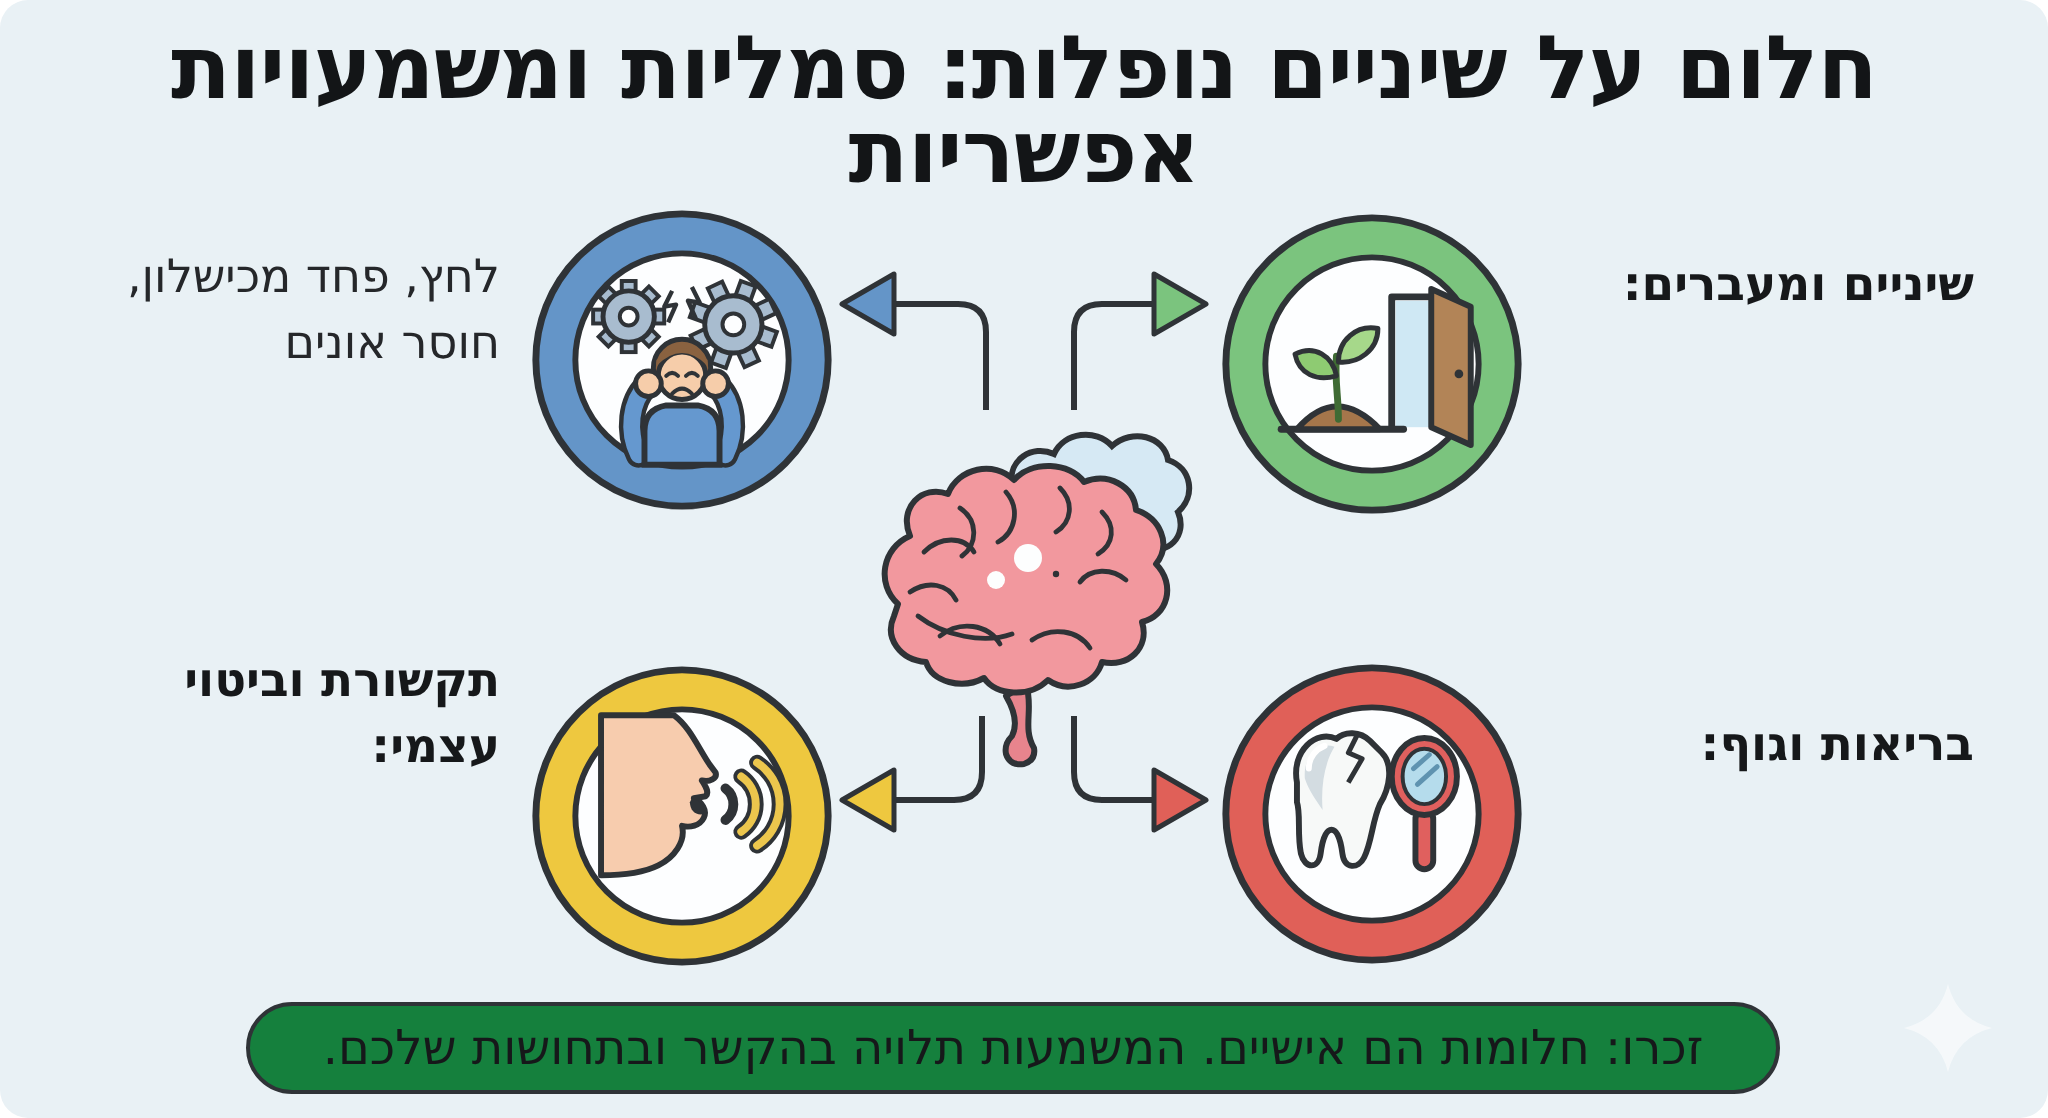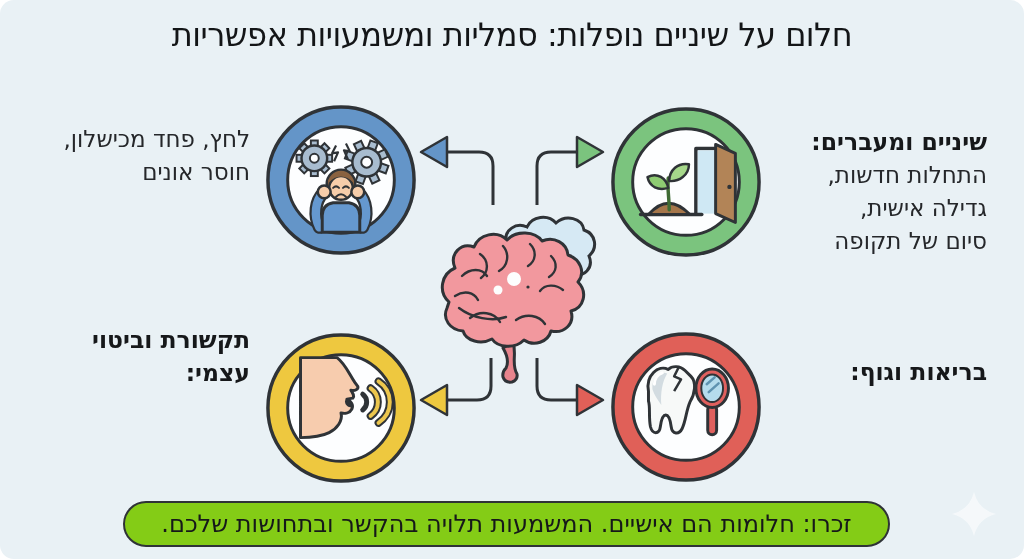--- a/index.html
+++ b/index.html
@@ -3,41 +3,41 @@
 <meta charset="utf-8">
 <style>
   html,body{margin:0;padding:0;background:#ffffff;}
   body{font-family:"DejaVu Sans","Liberation Sans",sans-serif;}
   .canvas{
     position:relative;width:1024px;height:559px;background:#e9f1f5;
     border-radius:14px;overflow:hidden;
   }
   .title{
     position:absolute;top:14px;left:0;width:1024px;margin:0;
-    text-align:center;font-size:32px;line-height:42px;font-weight:400;
+    text-align:center;font-size:44px;line-height:42px;font-weight:700;
     color:#131517;letter-spacing:-0.5px;
   }
   .badge{position:absolute;width:158px;height:158px;}
   .badge svg{display:block;width:158px;height:158px;}
   .badge-tl{left:262px;top:101px;}
   .badge-tr{left:607px;top:103px;}
   .badge-bl{left:262px;top:329px;}
   .badge-br{left:607px;top:328px;}
   .txt{position:absolute;text-align:right;direction:rtl;width:232px;}
   .txt .heading{font-size:23.5px;line-height:33px;font-weight:700;color:#16181a;}
   .txt .body{font-size:23px;line-height:33px;font-weight:400;color:#25272a;}
   .txt-tl{right:774px;top:123px;}
   .txt-tr{right:37px;top:126px;}
   .txt-bl{right:774px;top:324px;}
   .txt-br{right:37px;top:336px;margin-top:20px;}
   .center-art{position:absolute;left:405px;top:125px;width:215px;height:300px;}
   .footer-note{
     position:absolute;left:123px;top:501px;width:767px;height:46px;
     box-sizing:border-box;border:2.5px solid #2f3337;border-radius:24px;
-    background:#84cc16;display:flex;align-items:center;justify-content:center;
+    background:#15803d;display:flex;align-items:center;justify-content:center;
     direction:rtl;
   }
   .footer-note span{font-size:24px;color:#16181a;}
   .sparkle{position:absolute;left:952px;top:492px;width:44px;height:44px;opacity:.55;}
   .outline{stroke:#2f3337;}
 </style>
 </head>
 <body>
 
 <div class="canvas">
@@ -194,21 +194,20 @@
       <circle cx="528" cy="287" r="1.6" fill="#2f3337"></circle>
     </g>
   </svg>
 
   <div class="txt txt-tl">
     <div class="body">לחץ, פחד מכישלון,<br>חוסר אונים</div>
   </div>
 
   <div class="txt txt-tr">
     <div class="heading">שיניים ומעברים:</div>
-    <div class="body">התחלות חדשות,<br>גדילה אישית,<br>סיום של תקופה</div>
   </div>
 
   <div class="txt txt-bl">
     <div class="heading">תקשורת וביטוי<br>עצמי:</div>
   </div>
 
   <div class="txt txt-br">
     <div class="heading">בריאות וגוף:</div>
   </div>
 

